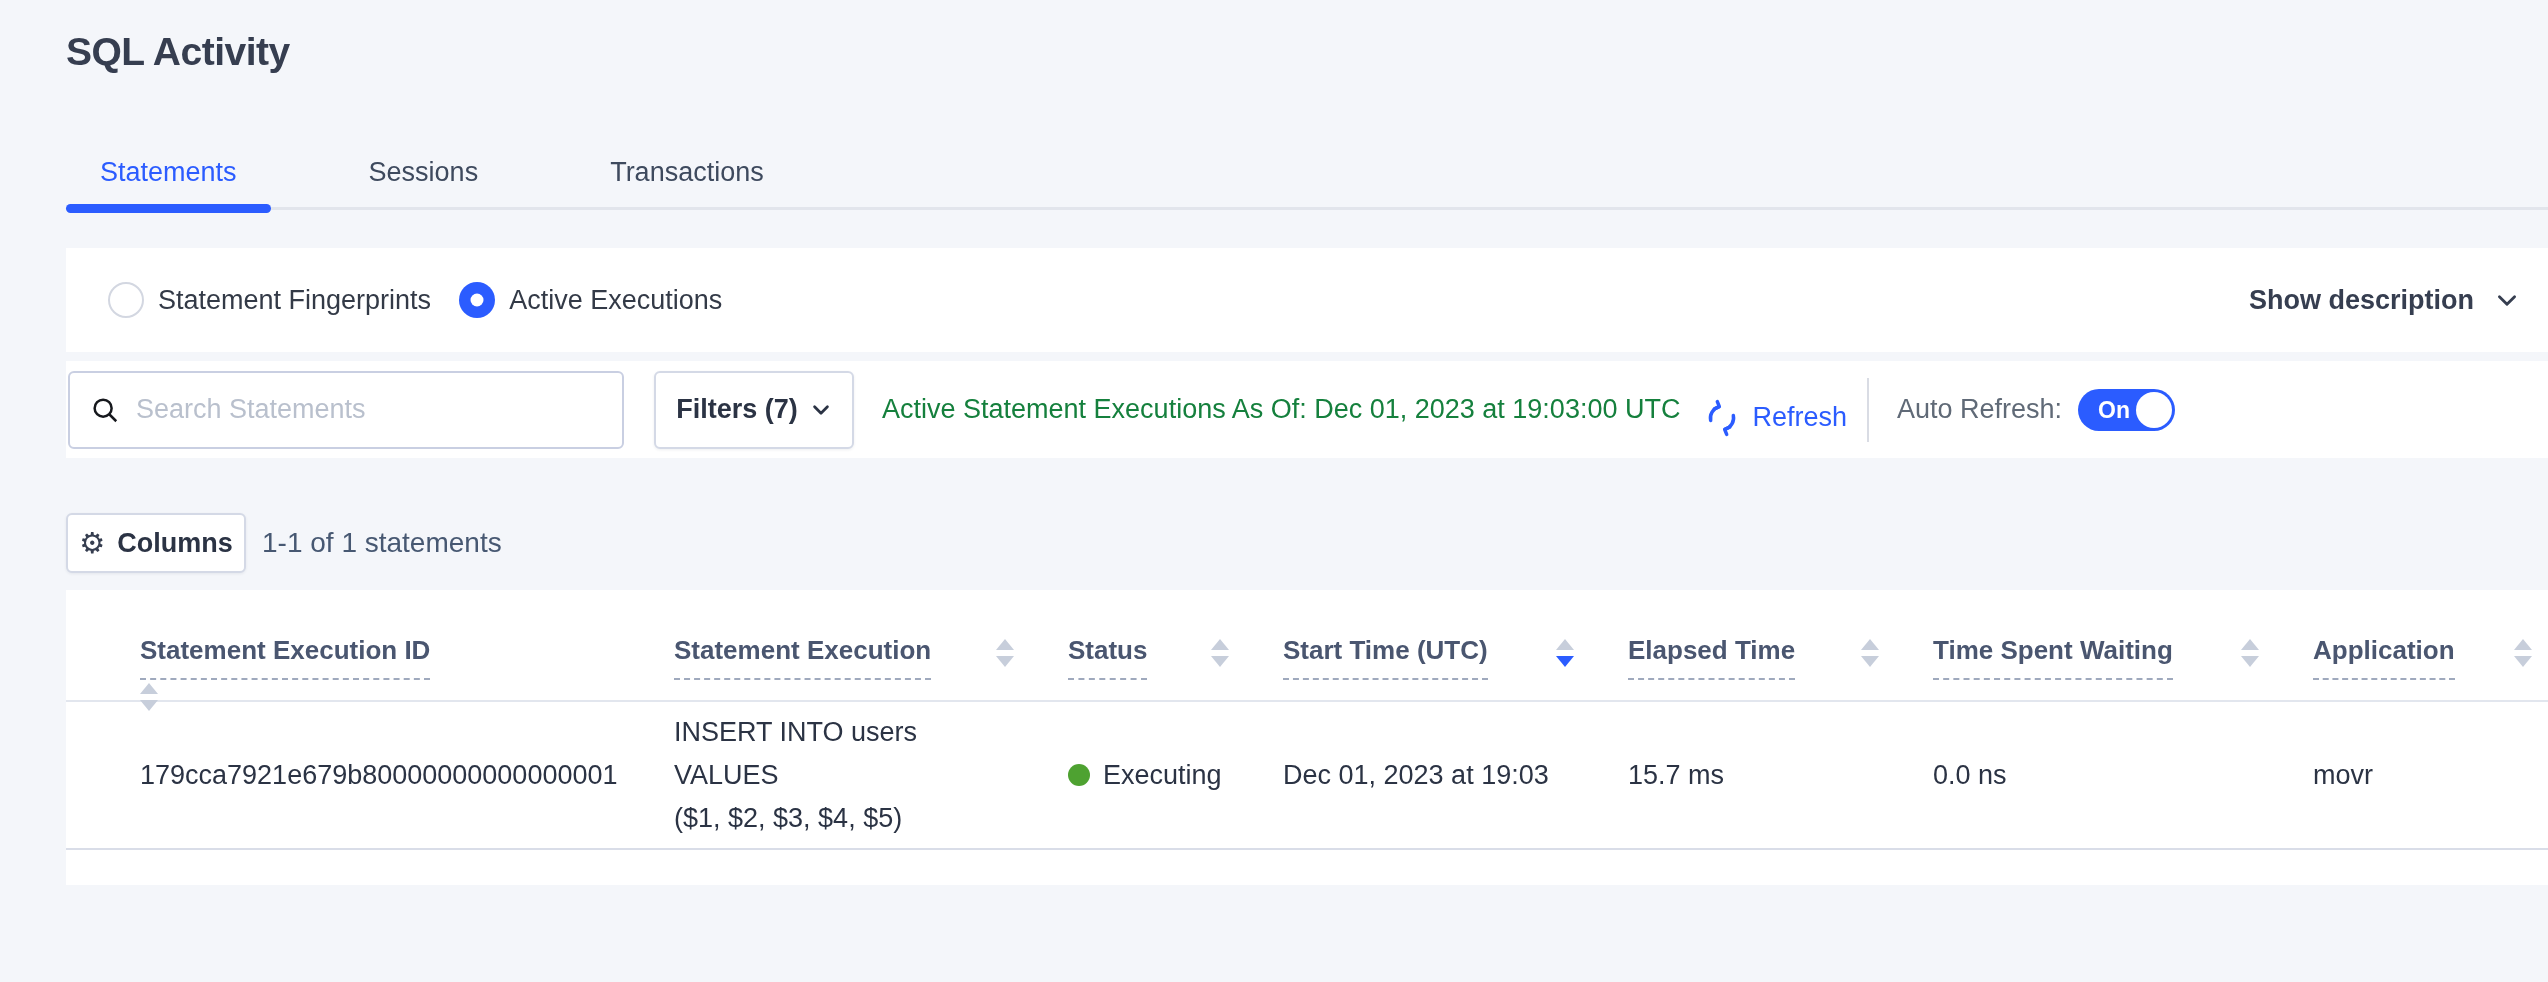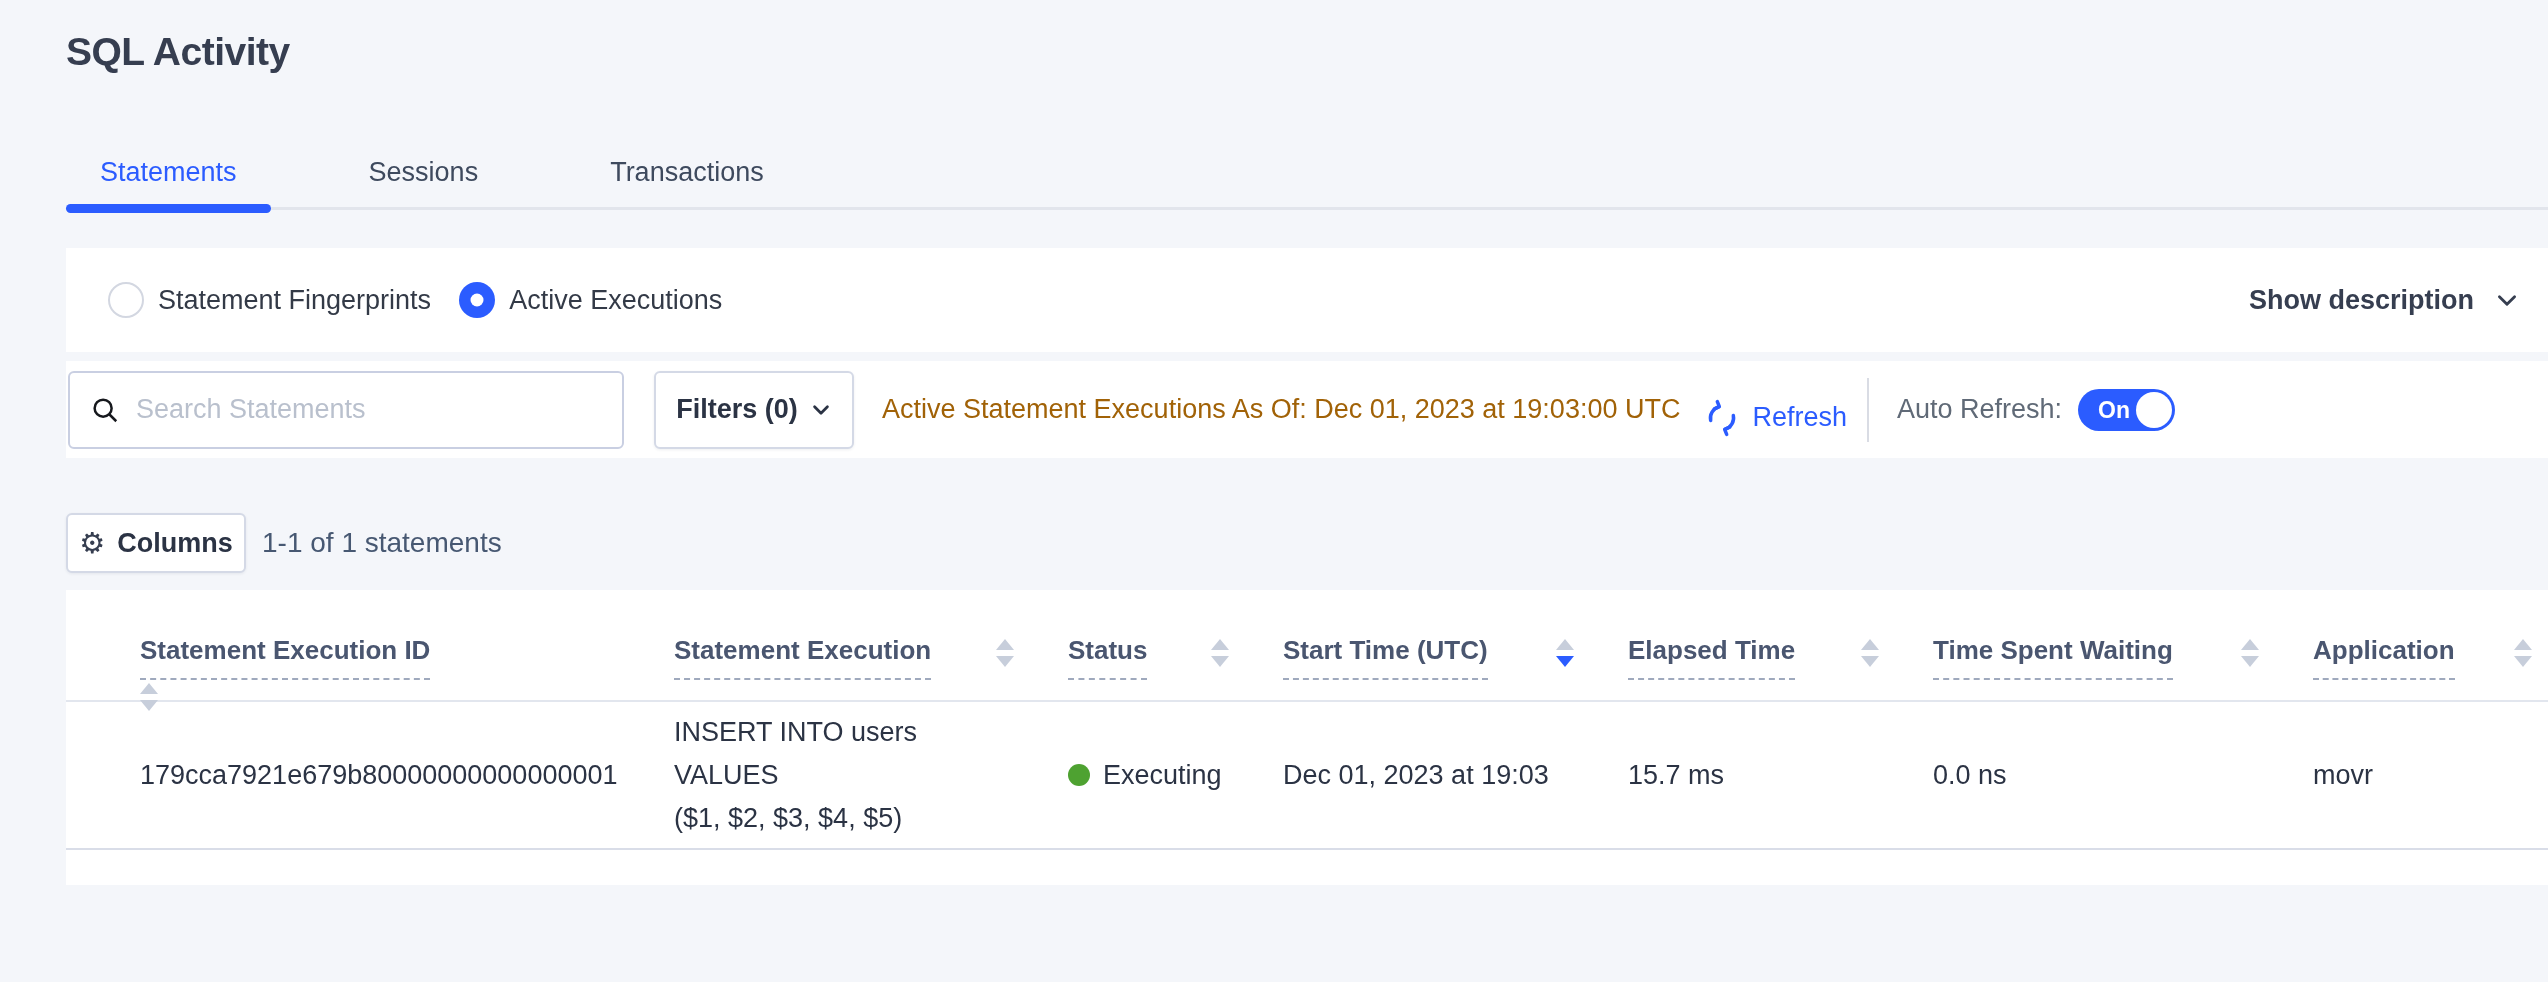--- a/index.html
+++ b/index.html
@@ -73,21 +73,21 @@
     font-size:27px; color:#2b3344; margin-left:16px; background:transparent;
   }
   .search-box input::placeholder { color:#b9c0cd; }
   .btn {
     background:#fff; border:2px solid #d4d9e6; border-radius:6px;
     box-shadow:0 1px 3px rgba(40,50,80,0.08);
     display:flex; align-items:center; justify-content:center;
     font-size:27px; font-weight:700; color:#2b3344; cursor:pointer;
   }
   .filters-btn { margin-left:30px; width:200px; height:78px; gap:12px; }
-  .asof-text { margin-left:28px; font-size:27px; color:#a16207; }
+  .asof-text { margin-left:28px; font-size:27px; color:#15803d; }
   .refresh { margin-left:22px; display:flex; align-items:center; gap:10px; cursor:pointer;margin-top:16px; }
   .refresh-label { font-size:27px; font-weight:500; color:#2b5cff; }
   .v-divider { margin-left:20px; width:2px; height:64px; background:#d9dce4; }
   .autorefresh-label { margin-left:28px; font-size:27px; color:#606a77; }
   .toggle {
     margin-left:16px; width:97px; height:42px; border-radius:21px;
     background:#2b5cff; position:relative; cursor:pointer; flex:0 0 auto;
   }
   .toggle .toggle-label {
     position:absolute; left:20px; top:50%; transform:translateY(-50%);
@@ -174,21 +174,21 @@
     <span class="icon">
       <svg width="30" height="30" viewBox="0 0 24 24" fill="none" stroke="#16181d" stroke-width="2">
           <circle cx="10.5" cy="10.5" r="6.8"></circle>
           <line x1="15.6" y1="15.6" x2="21" y2="21"></line>
         </svg>
     </span>
     <input type="text" placeholder="Search Statements" style="">
   </div>
 
   <button class="btn filters-btn">
-    <span>Filters (0)</span>
+    <span>Filters (7)</span>
     <span class="icon">
       <svg width="22" height="22" viewBox="0 0 24 24" fill="none" stroke="#2b3344" stroke-width="3" stroke-linecap="round" stroke-linejoin="round">
           <polyline points="5 8.5 12 15.5 19 8.5"></polyline>
         </svg>
     </span>
   </button>
 
   <span class="asof-text">Active Statement Executions As Of: Dec 01, 2023 at 19:03:00 UTC</span>
 
   <div class="refresh">

